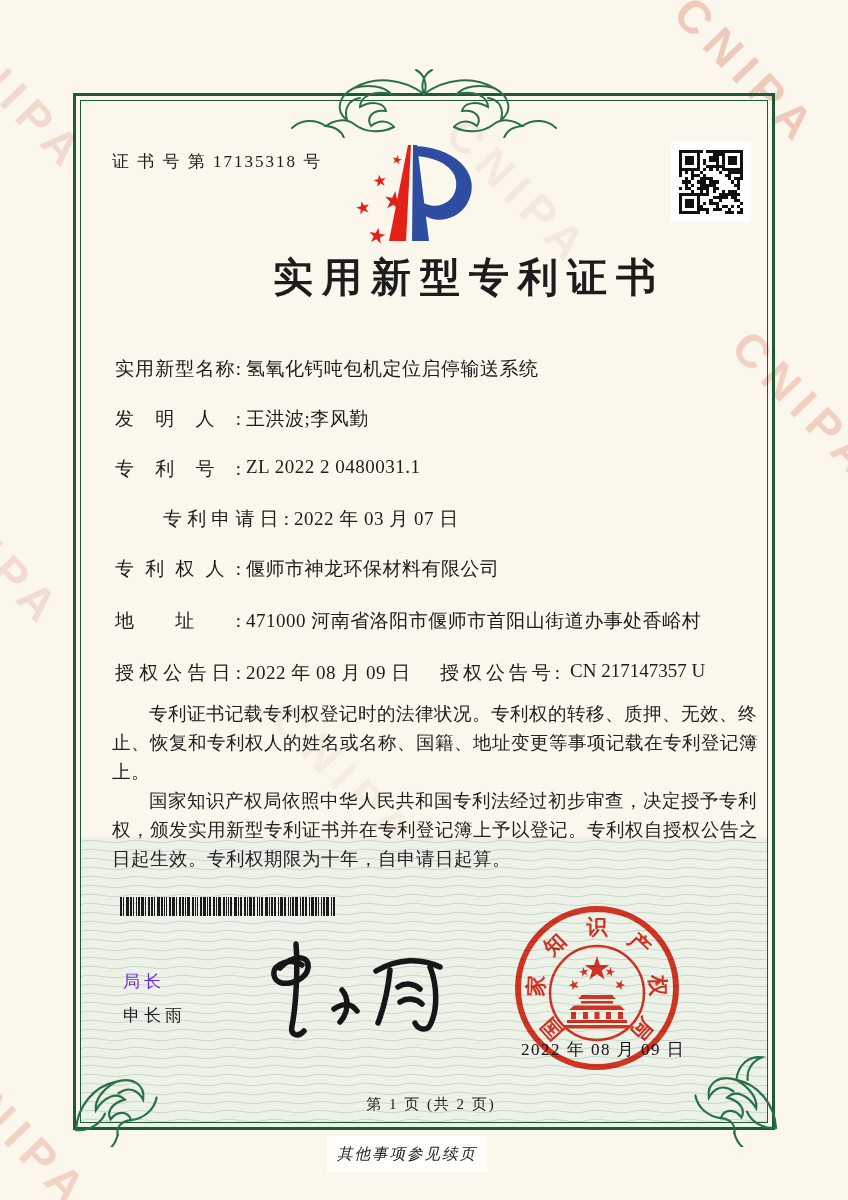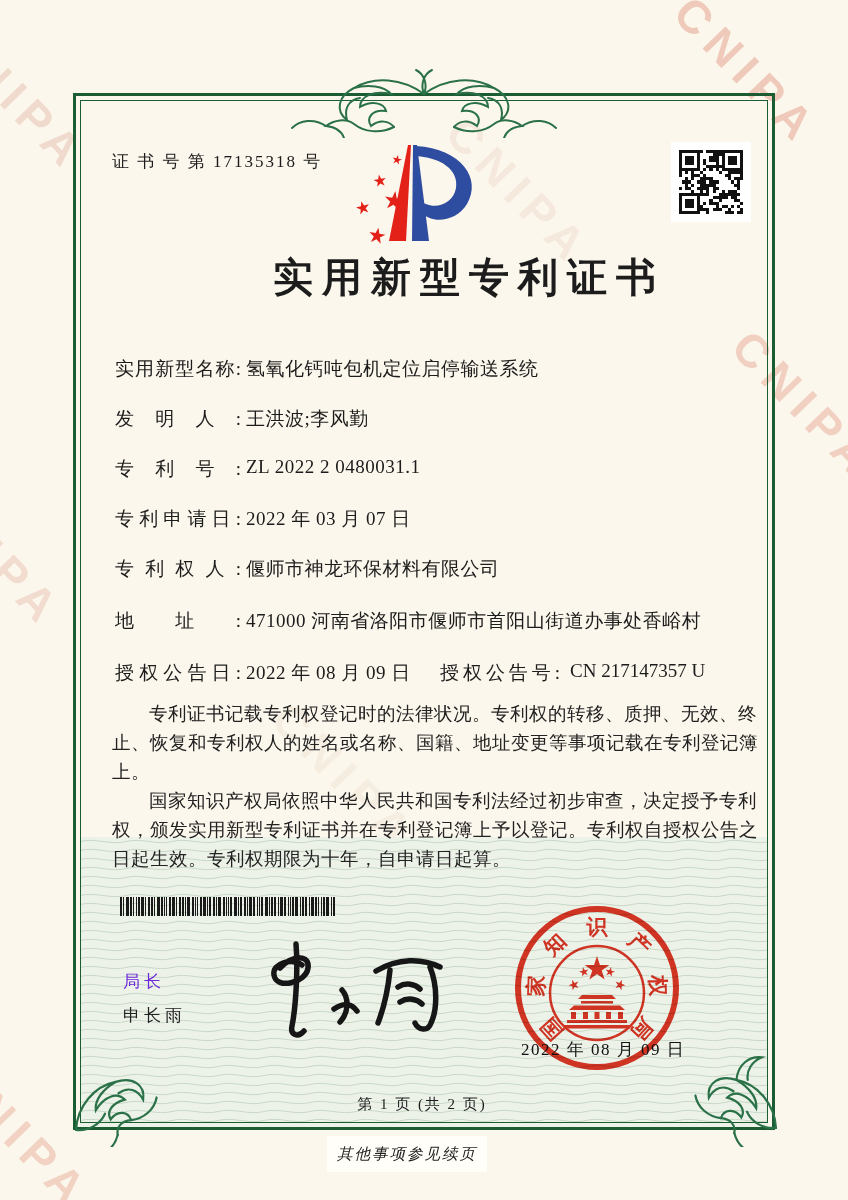--- a/index.html
+++ b/index.html
@@ -38,40 +38,40 @@
     font-size:40px; font-weight:bold; letter-spacing:9px;padding-left:45px;}
   
   .fields{position:absolute; left:115px; top:356px; width:650px;}
   .frow{position:absolute; left:0; width:650px; height:28px; font-size:19px;}
   .flabel{display:inline-block; width:126px; text-align:justify; text-align-last:justify;
     -moz-text-align-last:justify;}
   .fvalue{position:absolute; left:131px; top:0; letter-spacing:0.5px; white-space:nowrap;}
   .flabel2{position:absolute; left:325px; top:0; display:inline-block; width:120px;
     text-align:justify; text-align-last:justify;}
   .fvalue2{position:absolute; left:455px; top:0; white-space:nowrap;}
-  .r0{top:0;} .r1{top:50px;} .r2{top:100px;} .r3{top:150px;} .r4{top:200px;}
+  .r0{top:0;} .r1{top:50px;} .r2{top:100px;} .r3{top:150px;margin-left:48px;} .r4{top:200px;}
   .r5{top:252px;} .r6{top:304px;}
   
   .bodytext{position:absolute; left:112px; top:700px; width:652px; font-size:18.5px;
     line-height:29px; letter-spacing:0.5px; color:#222;}
   .bodytext p{margin:0; text-indent:2em;}
   
   .guilloche{position:absolute; left:80px; top:837px; width:688px; height:290px;}
   
   .barcode{position:absolute; left:120px; top:897px; width:220px; height:19px;}
   .director-label{position:absolute; left:123px; top:970px; font-size:17px;
     font-family:"Liberation Sans","DejaVu Sans",sans-serif; letter-spacing:4px; color:#6d28d9;}
   .director-name{position:absolute; left:123px; top:1004px; font-size:17px;
     font-family:"Liberation Sans","DejaVu Sans",sans-serif; letter-spacing:4px; color:#222;}
   .signature{position:absolute; left:250px; top:938px; width:210px; height:105px;}
   .seal{position:absolute; left:512px; top:903px; width:170px; height:170px;
     mix-blend-mode:multiply; opacity:0.95;}
   .grant-date{position:absolute; left:521px; top:1038px; font-size:17px;
     letter-spacing:1.5px; color:#111; z-index:6;}
-  .page-indicator{position:absolute; left:71px; width:702px; top:1095px;
+  .page-indicator{position:absolute; left:80px; width:702px; top:1095px;
     text-align:center; font-size:15px; letter-spacing:2px;}
   .continuation{position:absolute; left:327px; top:1136px; width:160px; height:36px;
     background:#fffef9; display:flex; align-items:center; justify-content:center;
     font-size:15.5px; letter-spacing:2px; color:#222;font-style:italic;}
 </style>
 </head>
 <body>
 
 <div class="page">
 

